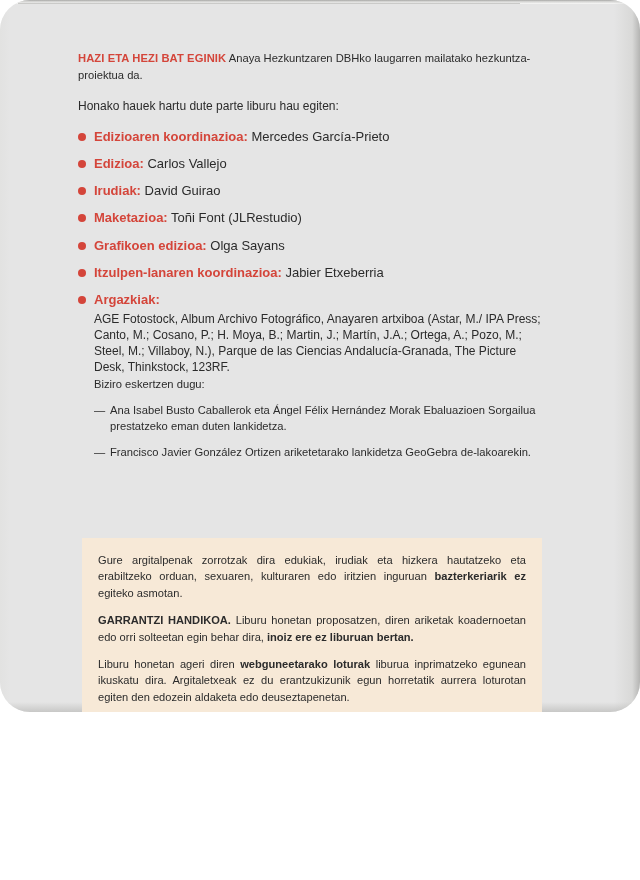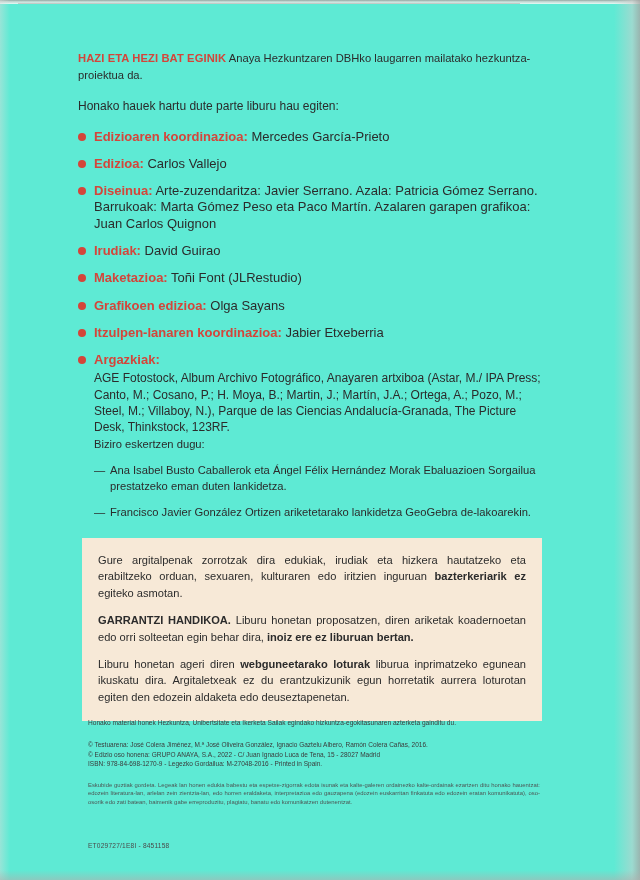--- a/index.html
+++ b/index.html
@@ -6,23 +6,24 @@
     margin: 0;
     padding: 0;
     background: #ffffff;
   }
   body {
     font-family: "Liberation Sans", sans-serif;
   }
   #page {
     position: relative;
     width: 640px;
-    height: 880px;
-    background: #5eead4;
+    height: 712px;
+    background: #e5e5e5;
     overflow: hidden;
+    border-radius: 30px;
   }
   
   #scan-top-edge {
     position: absolute;
     top: 0; left: 0; right: 0;
     height: 4px;
     background: linear-gradient(to bottom, #9a9a98 0%, #cfcfcd 35%, #fdfdfc 100%);
     opacity: .85;
   }
   #scan-top-line {
@@ -207,24 +208,20 @@
     <div class="credit">
       <span class="dot"></span>
       <span class="role">Edizioaren koordinazioa:</span><span class="val"> Mercedes García-Prieto</span>
     </div>
 
     <div class="credit">
       <span class="dot"></span>
       <span class="role">Edizioa:</span><span class="val"> Carlos Vallejo</span>
     </div>
 
-    <div class="credit">
-      <span class="dot"></span>
-      <span class="role">Diseinua:</span><span class="val"> Arte-zuzendaritza: Javier Serrano. Azala: Patricia Gómez Serrano. Barrukoak: Marta Gómez Peso eta Paco Martín. Azalaren garapen grafikoa: Juan Carlos Quignon</span>
-    </div>
 
     <div class="credit">
       <span class="dot"></span>
       <span class="role">Irudiak:</span><span class="val">  David Guirao</span>
     </div>
 
     <div class="credit">
       <span class="dot"></span>
       <span class="role">Maketazioa:</span><span class="val"> Toñi Font (JLRestudio)</span>
     </div>

